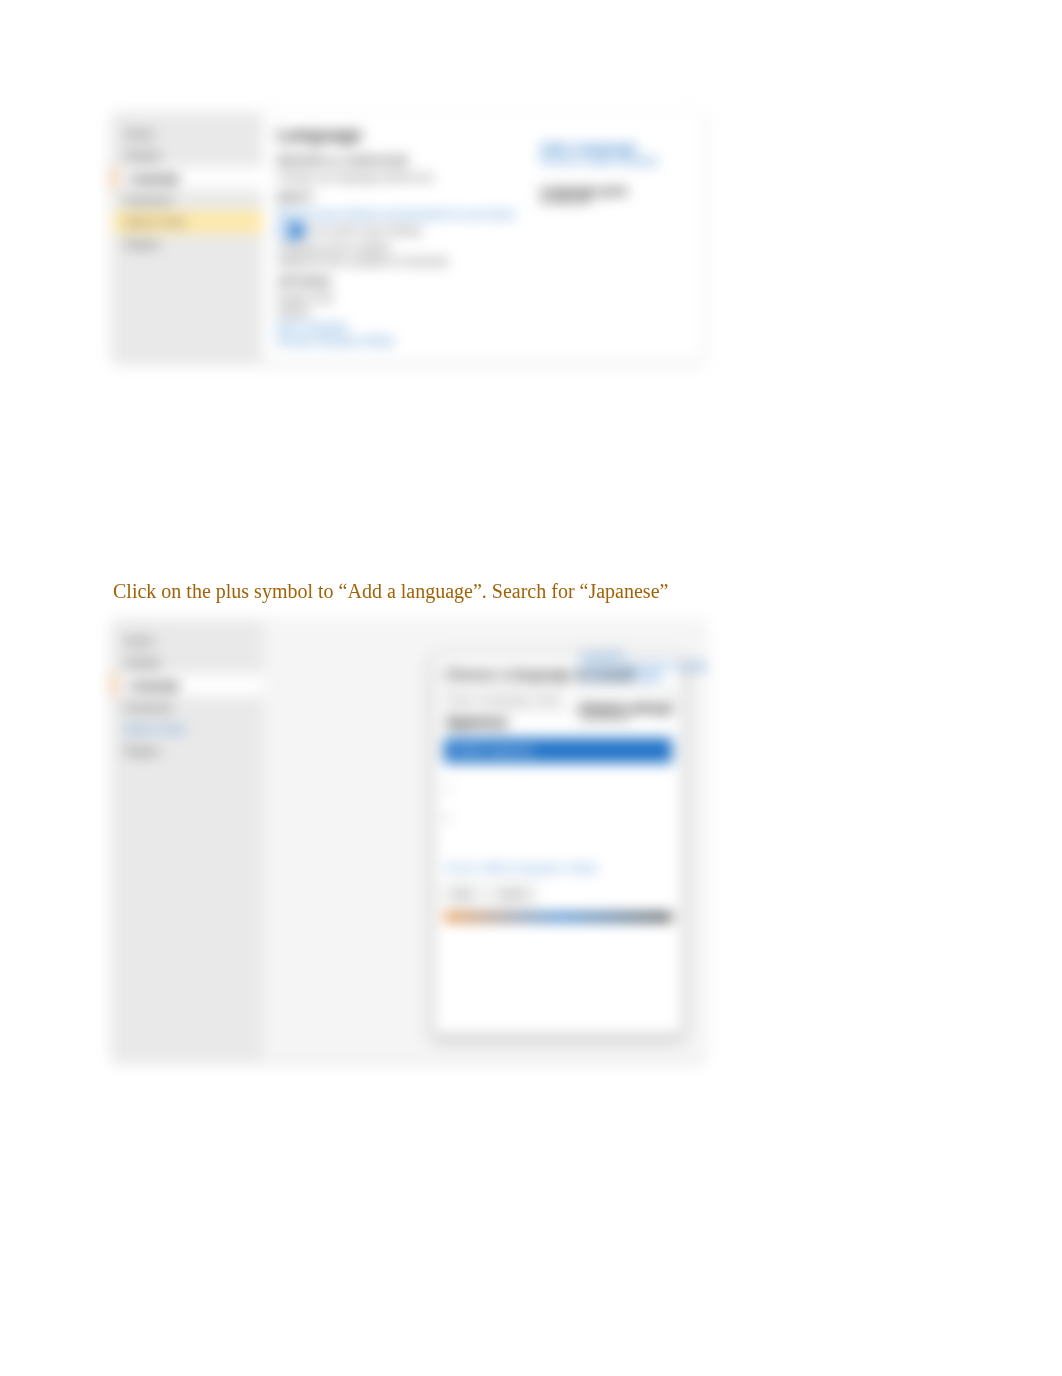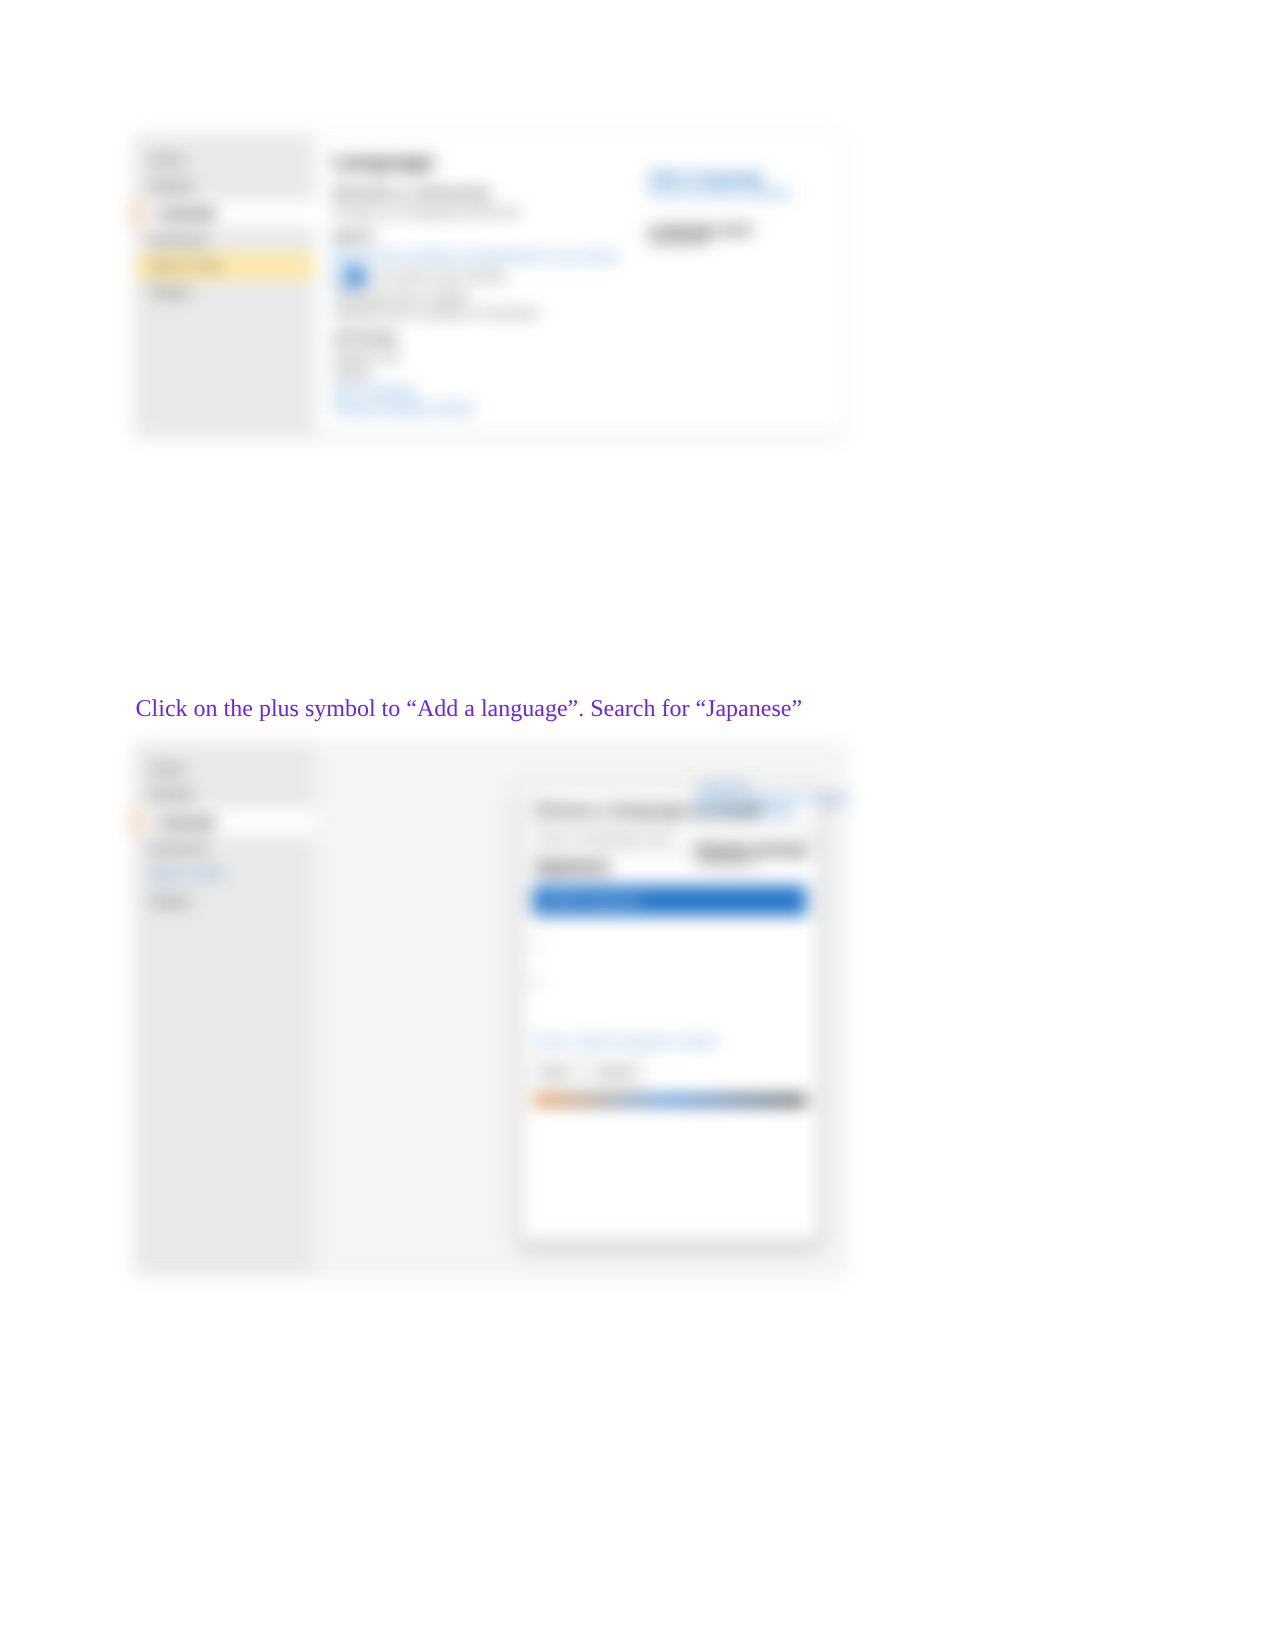--- a/index.html
+++ b/index.html
@@ -47,21 +47,21 @@
   .rightnotes .hl { color: #2173c7; font-size: 13px; font-weight: bold; }
   .rightnotes .sub { color: #2173c7; font-size: 10px; }
   .rightnotes .black { color: #222; font-weight: bold; font-size: 12px; margin-top: 18px; }
   .rightnotes .blackline { height: 2px; background: #222; width: 50px; margin-top: 2px; }
 
   .instruction {
     position: absolute;
     left: 113px;
     top: 580px;
     font-size: 20px;
-    color: #6d28d9;
+    color: #a16207;
     font-family: Georgia, 'Times New Roman', serif;
   }
 
   
   .dialog {
     position: absolute;
     left: 170px;
     top: 35px;
     width: 250px;
     height: 380px;

